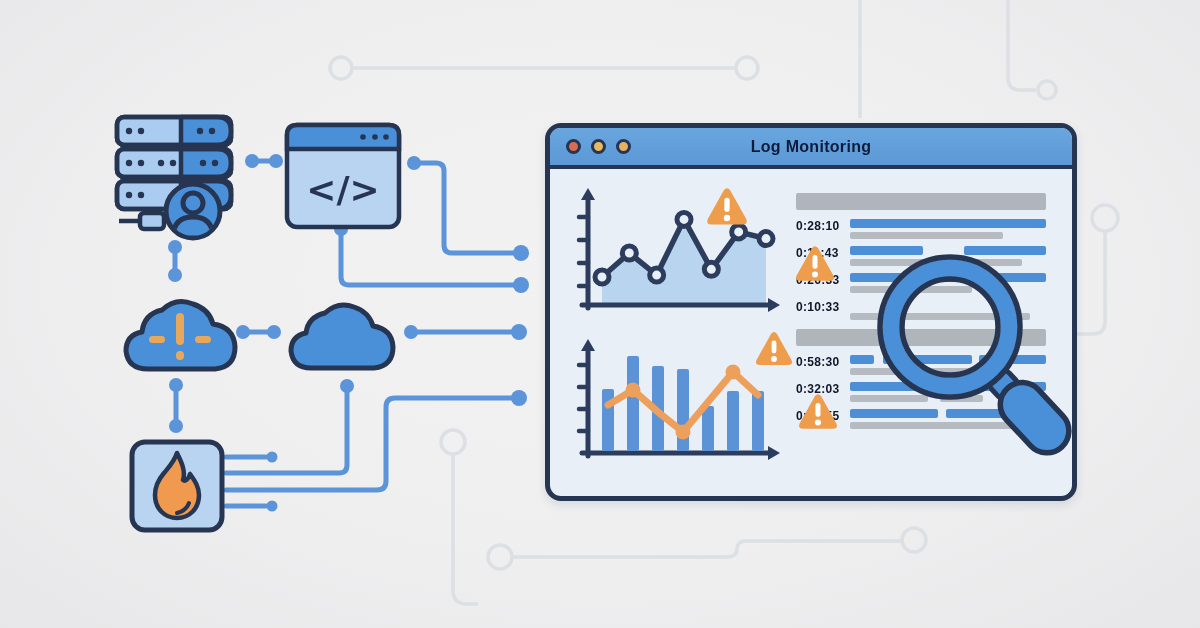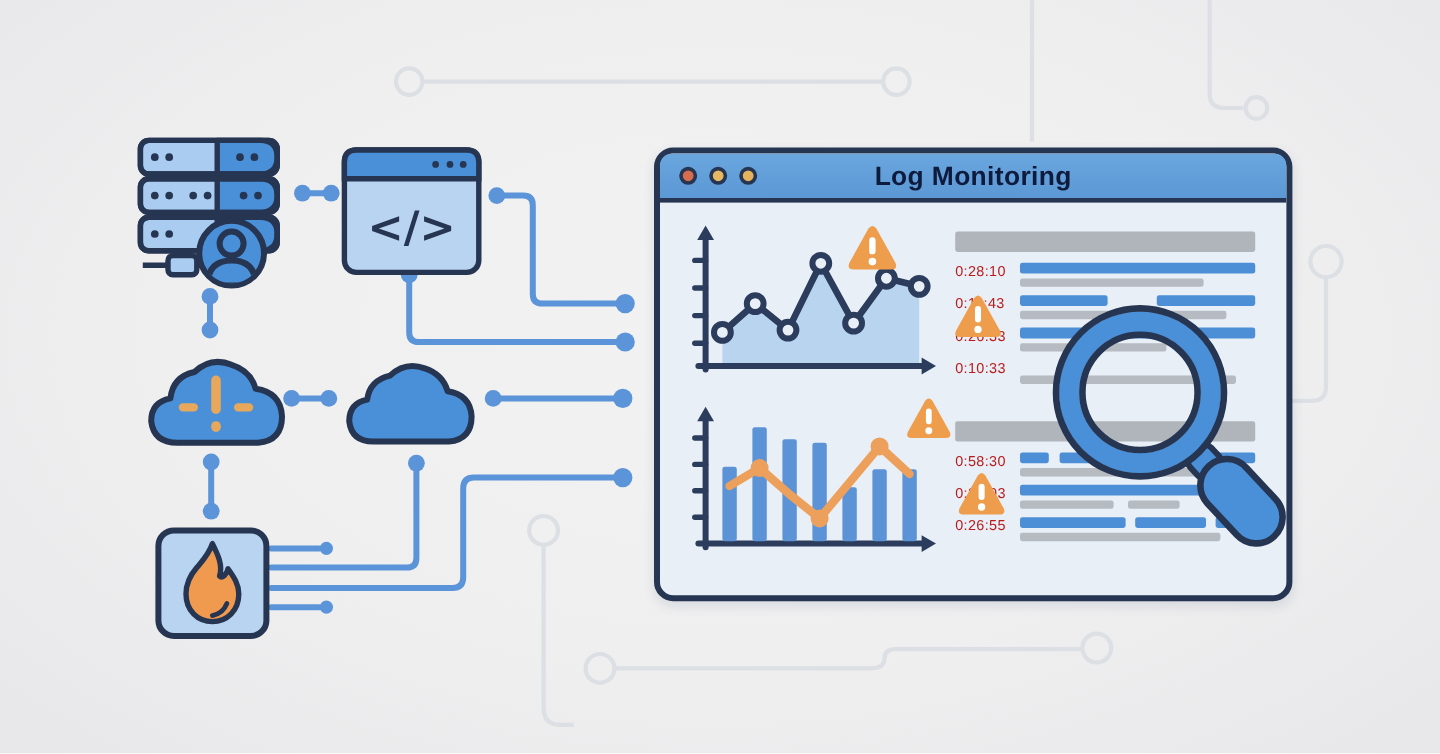--- a/index.html
+++ b/index.html
@@ -17,29 +17,29 @@
     box-shadow:0 4px 10px rgba(40,55,90,.12);
   }
   #titlebar{
     position:relative;height:37px;background:linear-gradient(#6aa6de,#5b98d5);
     border-bottom:4px solid #263551;border-radius:10px 10px 0 0;
     display:flex;align-items:center;justify-content:center;
   }
   #traffic{position:absolute;left:16px;top:0;height:100%;display:flex;align-items:center;gap:10px;}
   .tl-dot{width:15px;height:15px;border-radius:50%;border:3px solid #263551;box-sizing:border-box;}
   #window-title{
-    color:#0e1b3d;font-weight:bold;font-size:22px;letter-spacing:.3px;
+    color:#0e1b3d;font-weight:bold;font-size:16px;letter-spacing:.3px;
   }
   #window-content{position:relative;width:100%;height:323px;}
   
   .log-panel{position:absolute;width:250px;}
   .log-header{height:17px;background:#b0b4bb;border-radius:2px;margin-bottom:9px;}
   .log-row{display:flex;align-items:flex-start;height:27px;}
   .log-time{
-    width:54px;flex:none;font-size:12px;font-weight:normal;color:#b91c1c;
+    width:54px;flex:none;font-size:12px;font-weight:bold;color:#0f172a;
     letter-spacing:.3px;line-height:12px;padding-top:1px;
   }
   .log-lines{flex:1;position:relative;height:100%;}
   .seg-row{position:relative;height:9px;margin-bottom:4px;}
   .seg-row.sub{height:7px;}
   .seg{position:absolute;top:0;height:100%;border-radius:2px;}
   .seg.main{background:#4c8fd7;}
   .seg.sub{background:#b6bac1;}
   
   .warn{position:absolute;z-index:6;}
@@ -292,21 +292,21 @@
           <div class="log-row">
             <div class="log-time">0:10:33</div>
             <div class="log-lines">
               <div class="seg-row main"></div>
               <div class="seg-row sub">
                 <div class="seg sub" style="left: 0%; width: 92%;"></div>
               </div>
             </div>
           </div>
         </div>
-      <div class="abs log-panel" id="panel2" style="left:246px;top:182px;">
+      <div class="abs log-panel" id="panel2" style="left:246px;top:160px;">
           <div class="log-header"></div>
           <div class="log-row">
             <div class="log-time">0:58:30</div>
             <div class="log-lines">
               <div class="seg-row main">
                 <div class="seg main" style="left: 0%; width: 12%;"></div>
                 <div class="seg main" style="left: 17%; width: 45%;"></div>
                 <div class="seg main" style="left: 66%; width: 34%;"></div>
               </div>
               <div class="seg-row sub">

